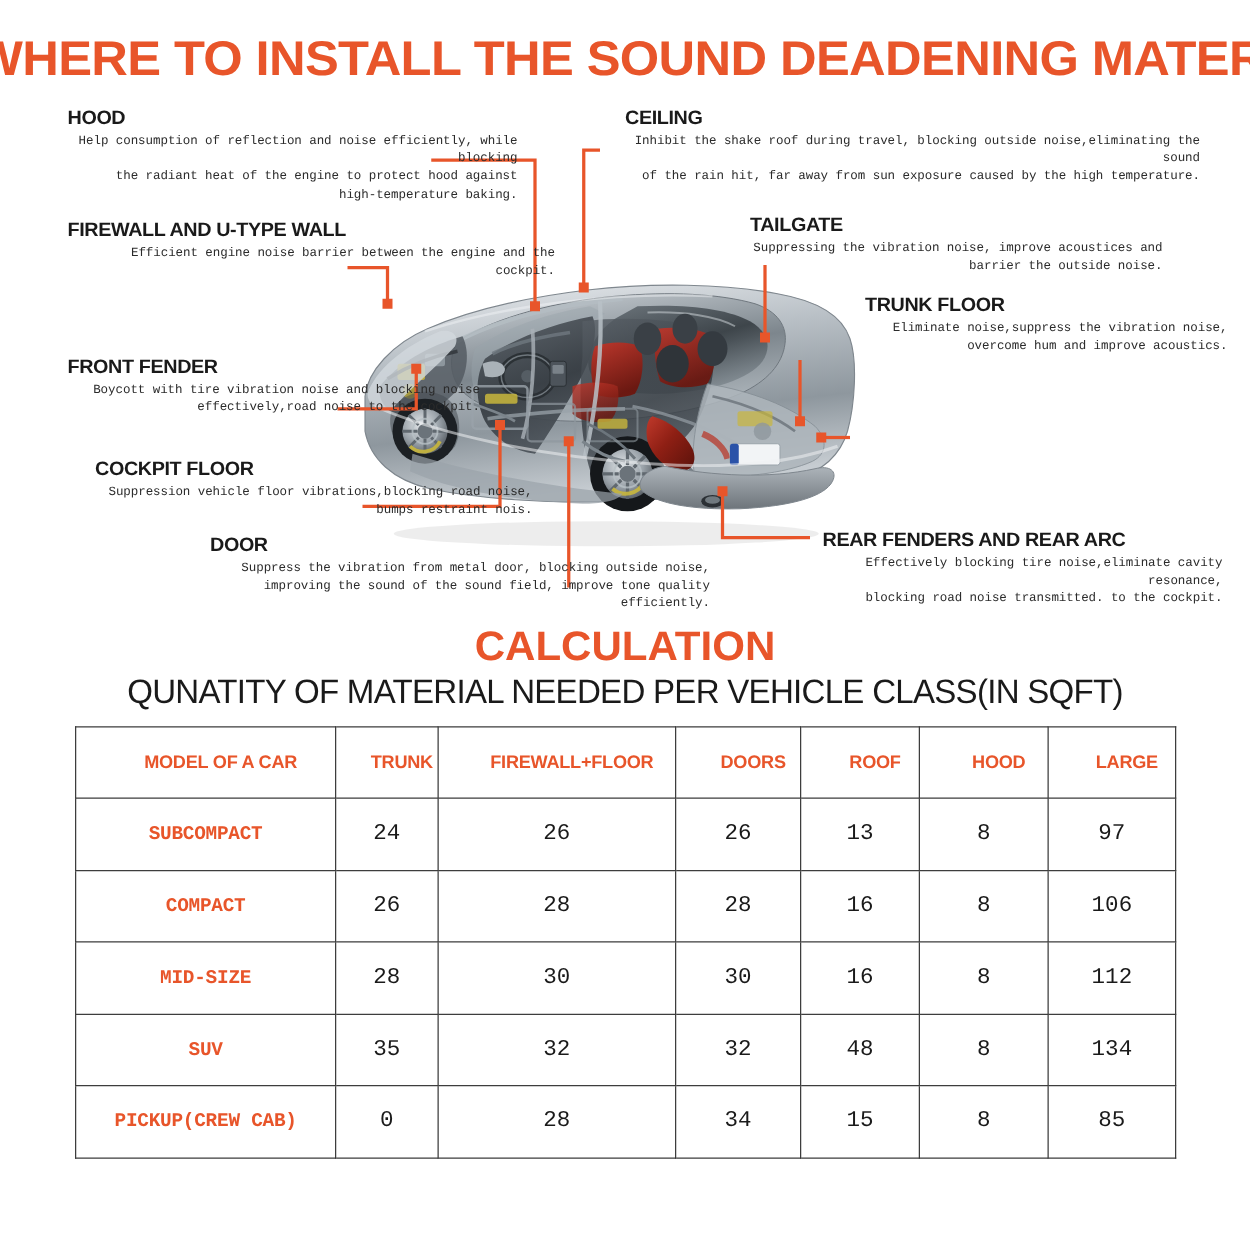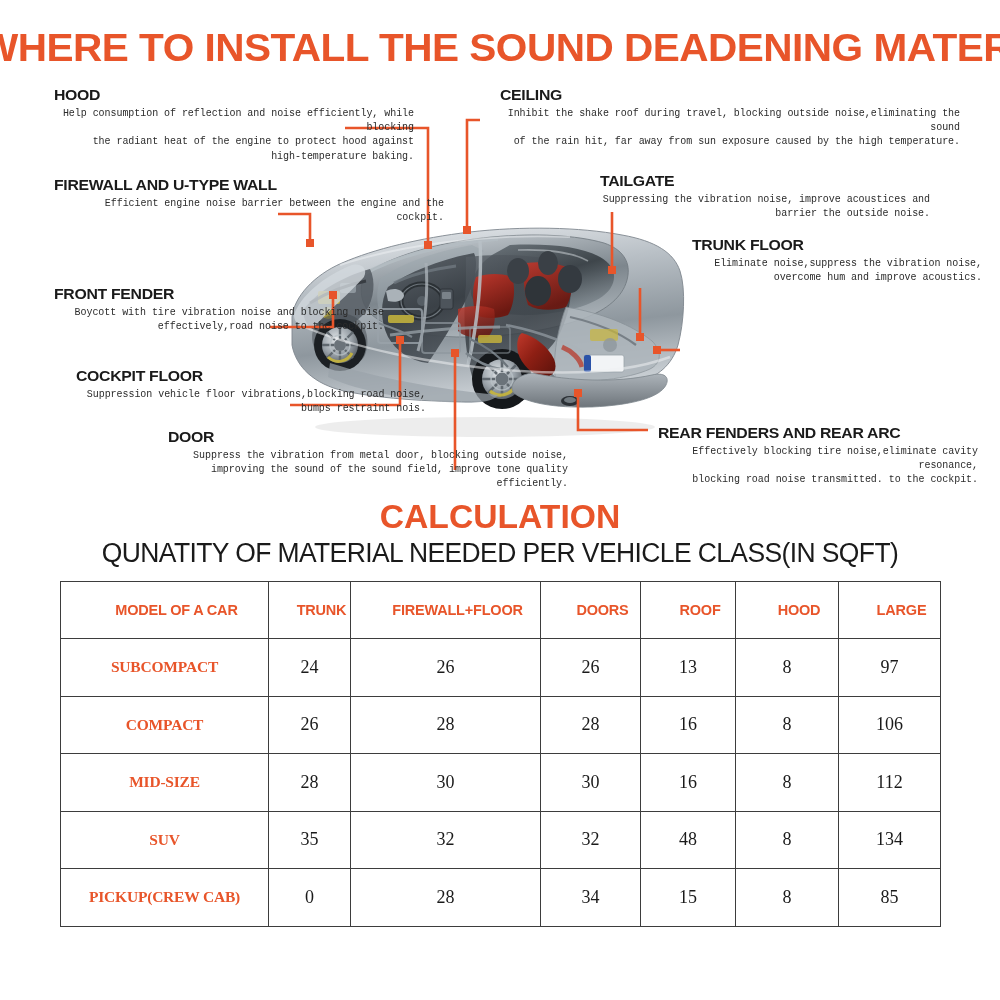--- a/index.html
+++ b/index.html
@@ -100,21 +100,21 @@
     font-size:14.5px;
     letter-spacing:-0.2px;
     font-family:"Liberation Sans", sans-serif;
     padding-left:24px;
   }
   table.calc tbody td{
     height:56.5px;
     font-size:18px;
     color:#1a1a1a;
     font-weight:normal;
-    font-family:Liberation Serif, serif;
+    font-family:Liberation Mono, monospace;
   }
   table.calc tbody td.rowlabel{
     color:#E8552A;
     font-weight:bold;
     font-size:15.5px;
     letter-spacing:-0.2px;
   }
   
   col.c0{width:208px;} col.c1{width:82px;} col.c2{width:190px;}
   col.c3{width:100px;} col.c4{width:95px;}  col.c5{width:103px;}

